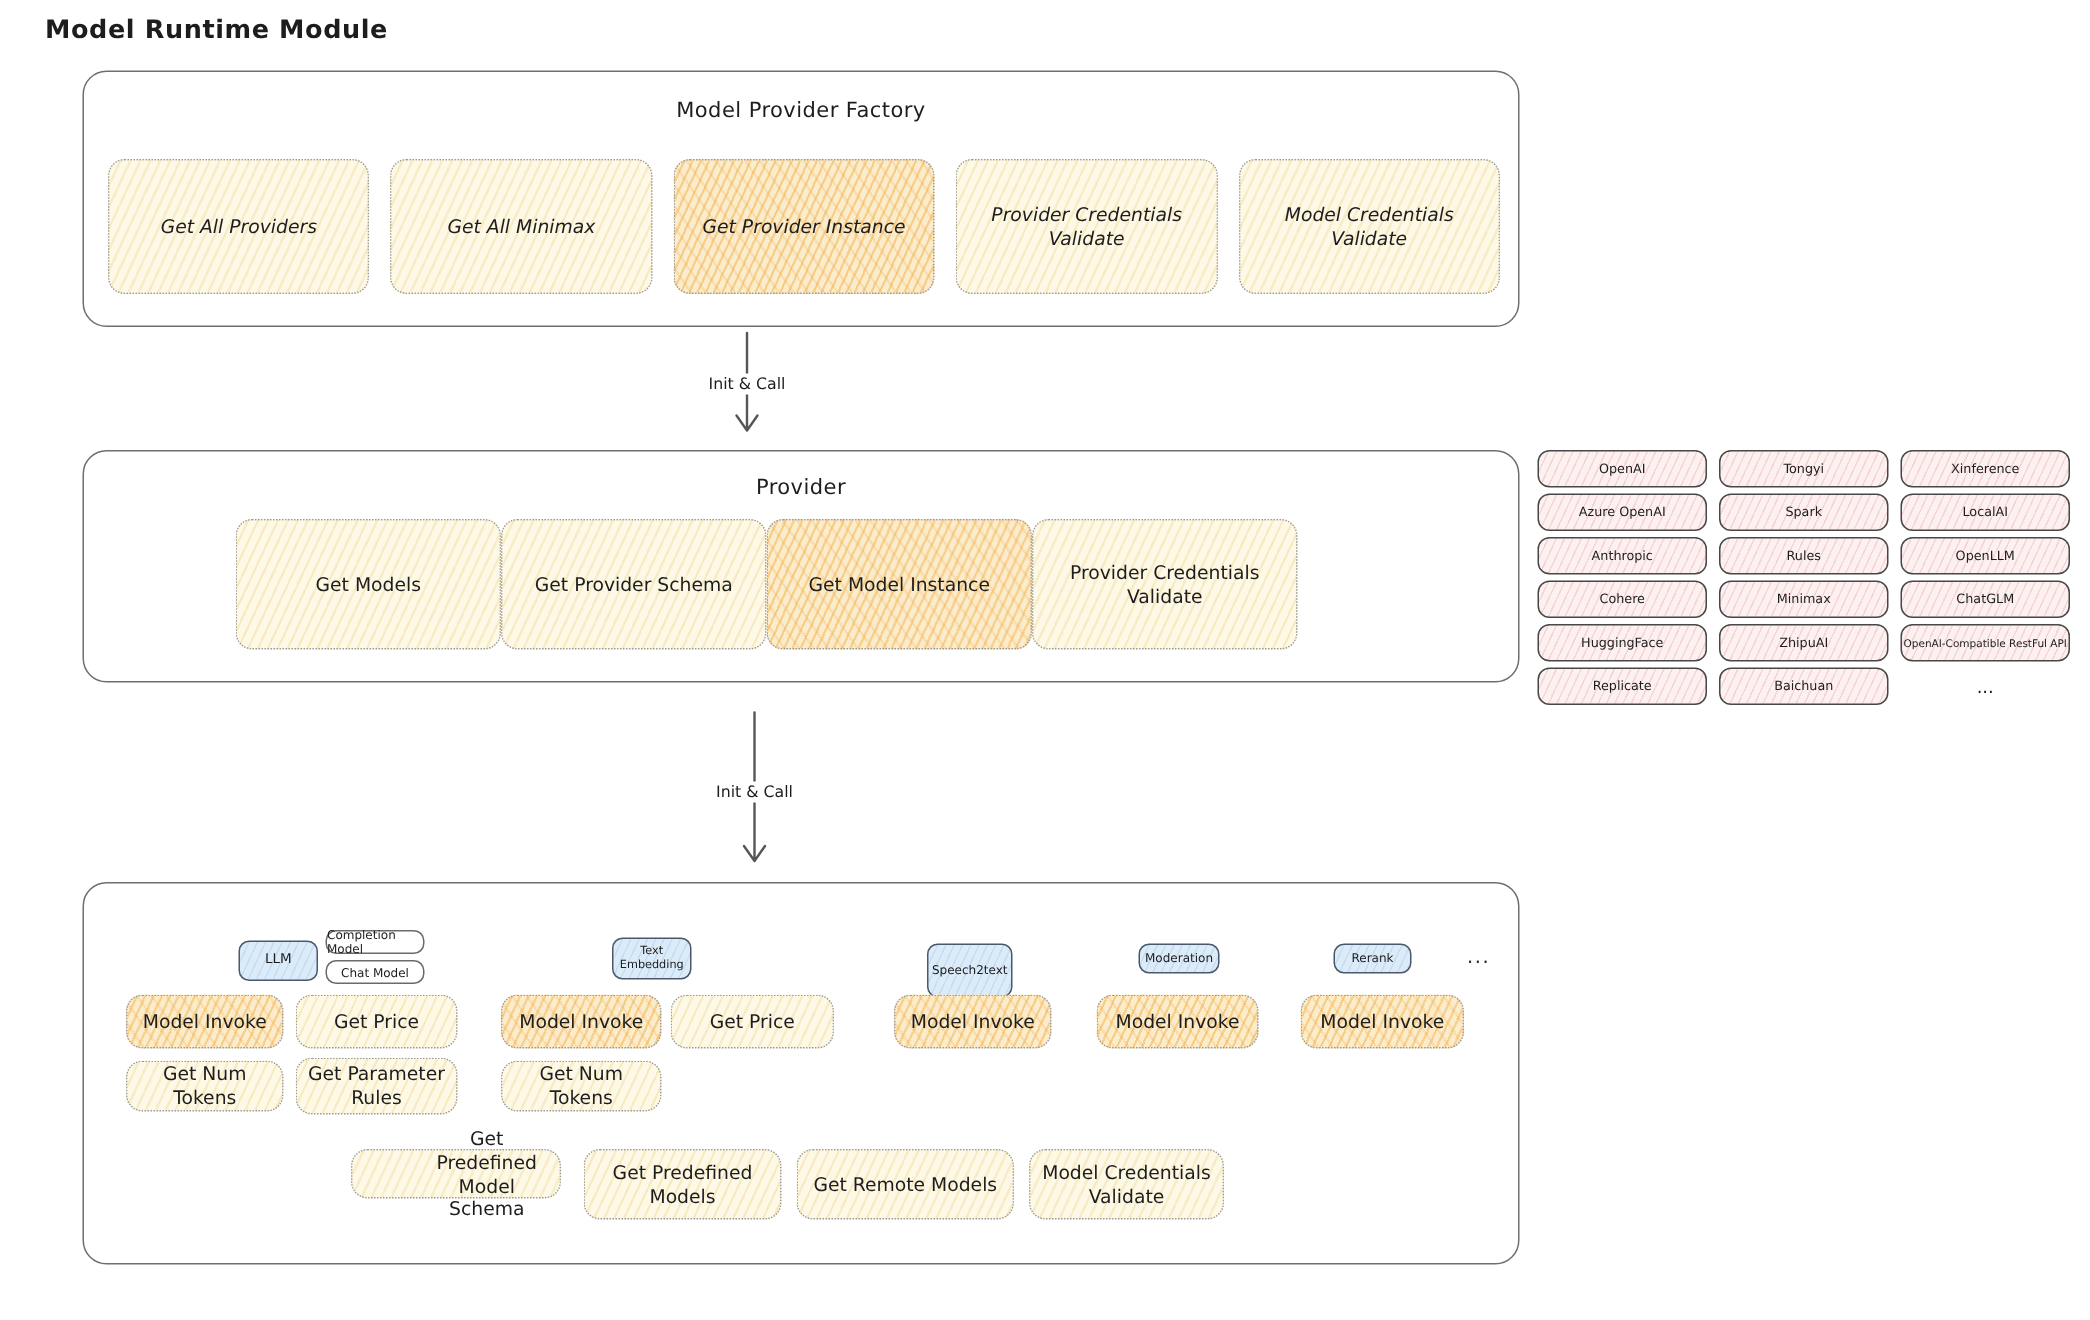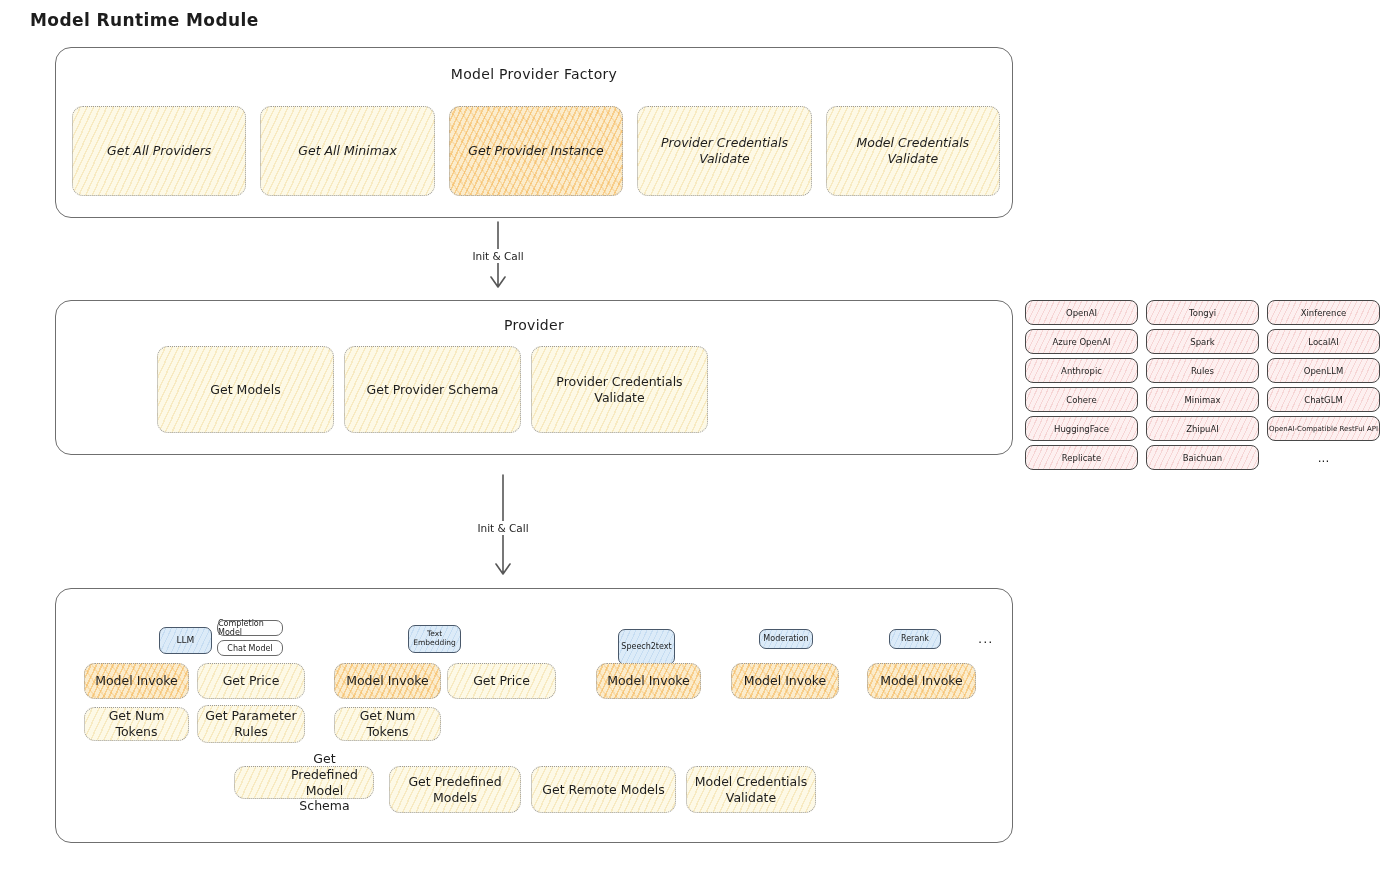--- a/index.html
+++ b/index.html
@@ -21,21 +21,21 @@
   .node { border:1.5px dotted #9a9a9a; border-radius:11px; display:flex; align-items:center;
     justify-content:center; text-align:center; font-size:12.5px; line-height:1.25; padding:2px 6px; }
   .soft { background-color:#fdf9e6;
     background-image:repeating-linear-gradient(115deg, rgba(233,198,106,.30) 0 1.4px, transparent 1.4px 6px); }
   .hl { background-color:#fbeccc;
     background-image:repeating-linear-gradient(115deg, rgba(242,164,49,.42) 0 1.5px, transparent 1.5px 5px),
                      repeating-linear-gradient(55deg,  rgba(242,164,49,.22) 0 1.5px, transparent 1.5px 8px); }
 
   .factory-row { display:flex; gap:14px; }
   .factory-row .node { flex:1; height:90px; }
-  .provider-row { display:flex; gap:10px; }
+  .provider-row { display:flex; }
   .provider-row .node { width:177px; height:87px; }
 
   
   .pink-grid { display:flex; gap:8px; }
   .pink-col { display:flex; flex-direction:column; gap:4px; width:113px; }
   .pink { height:25px; border:1.4px solid #474747; border-radius:8px; display:flex; align-items:center;
     justify-content:center; font-size:8.5px; background-color:#fdf0f0; 
     background-image:repeating-linear-gradient(115deg, rgba(226,136,136,.26) 0 1px, transparent 1px 5px); }
   .pink.tiny { font-size:7px; }
   .list-ellipsis { height:25px; display:flex; align-items:center; justify-content:center; font-size:12px; }
@@ -72,20 +72,21 @@
 <svg class="arrow" style="left:487px; top:221px;" width="22" height="72">
   <path d="M11 1 V 64 M4 56 L11 66 L18 56"></path>
 </svg>
 <div class="arrow-label" style="left:448px; top:249px; width:100px;">Init &amp; Call</div>
 
 <div class="abs bigbox stack" style="left:27px; top:300px; width:958px; height:155px;">
   <div class="box-title" style="top:16px;">Provider</div>
   <div class="abs provider-row" style="left:101px; top:45px;">
     <div class="node soft">Get Models</div>
     <div class="node soft">Get Provider Schema</div>
+    <div class="node hl">Get Model Instance</div>
     <div class="node soft">Provider Credentials Validate</div>
   </div>
 </div>
 
 <div class="abs pink-grid" style="left:1025px; top:300px;">
   <div class="pink-col">
     <div class="pink">OpenAI</div>
     <div class="pink">Azure OpenAI</div>
     <div class="pink">Anthropic</div>
     <div class="pink">Cohere</div>

